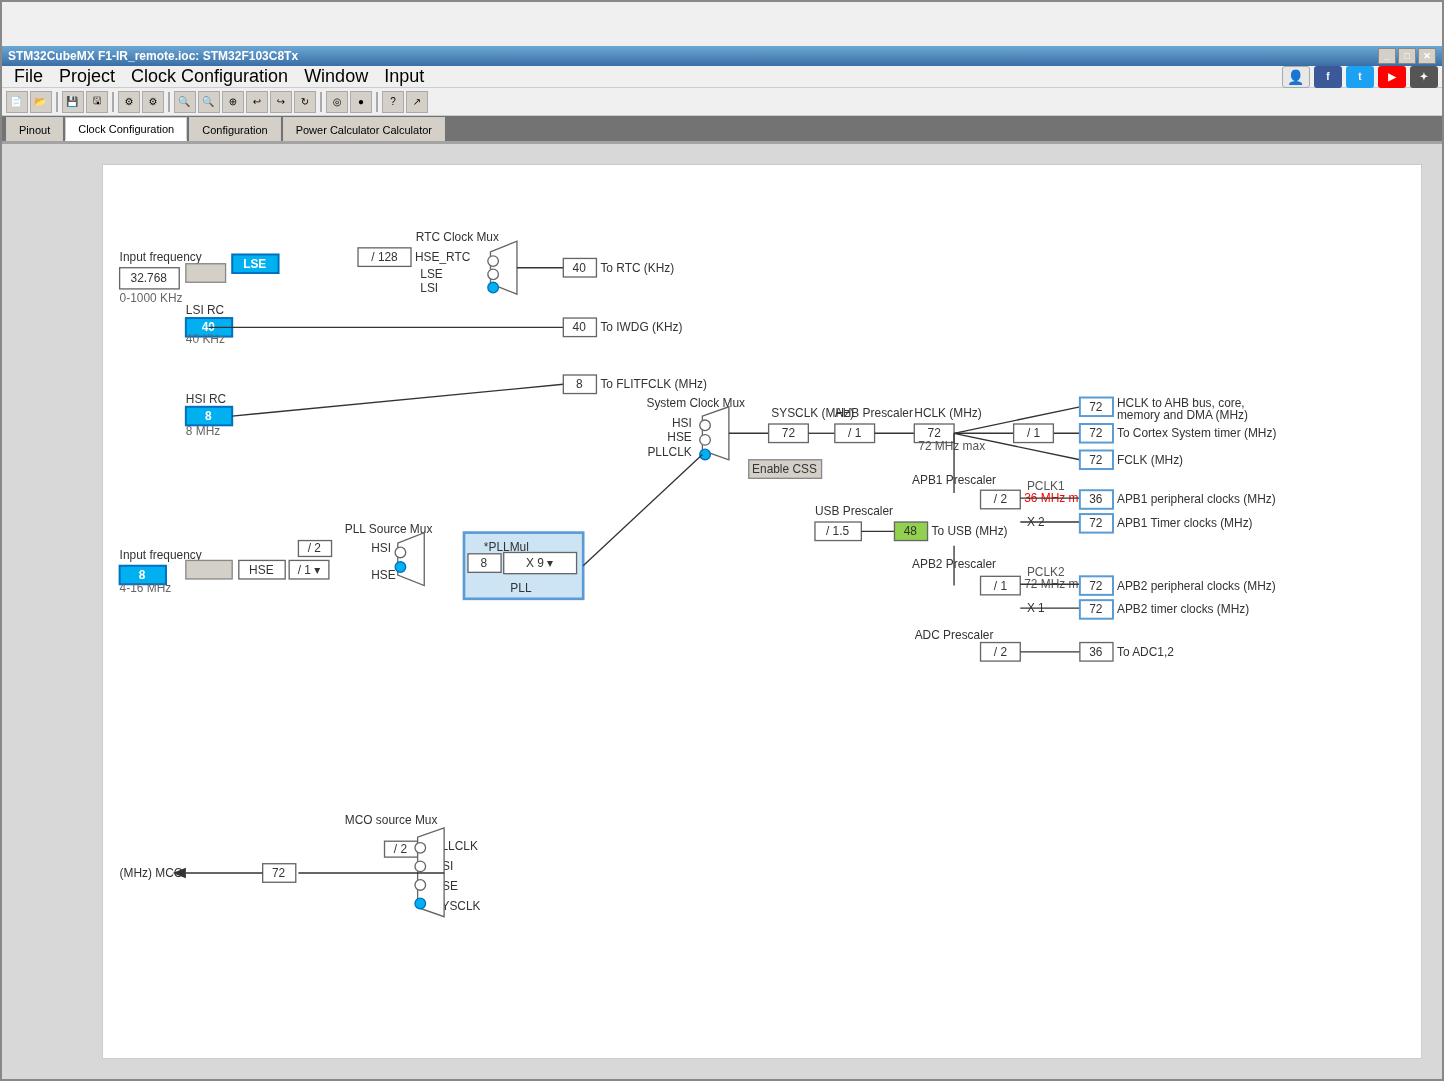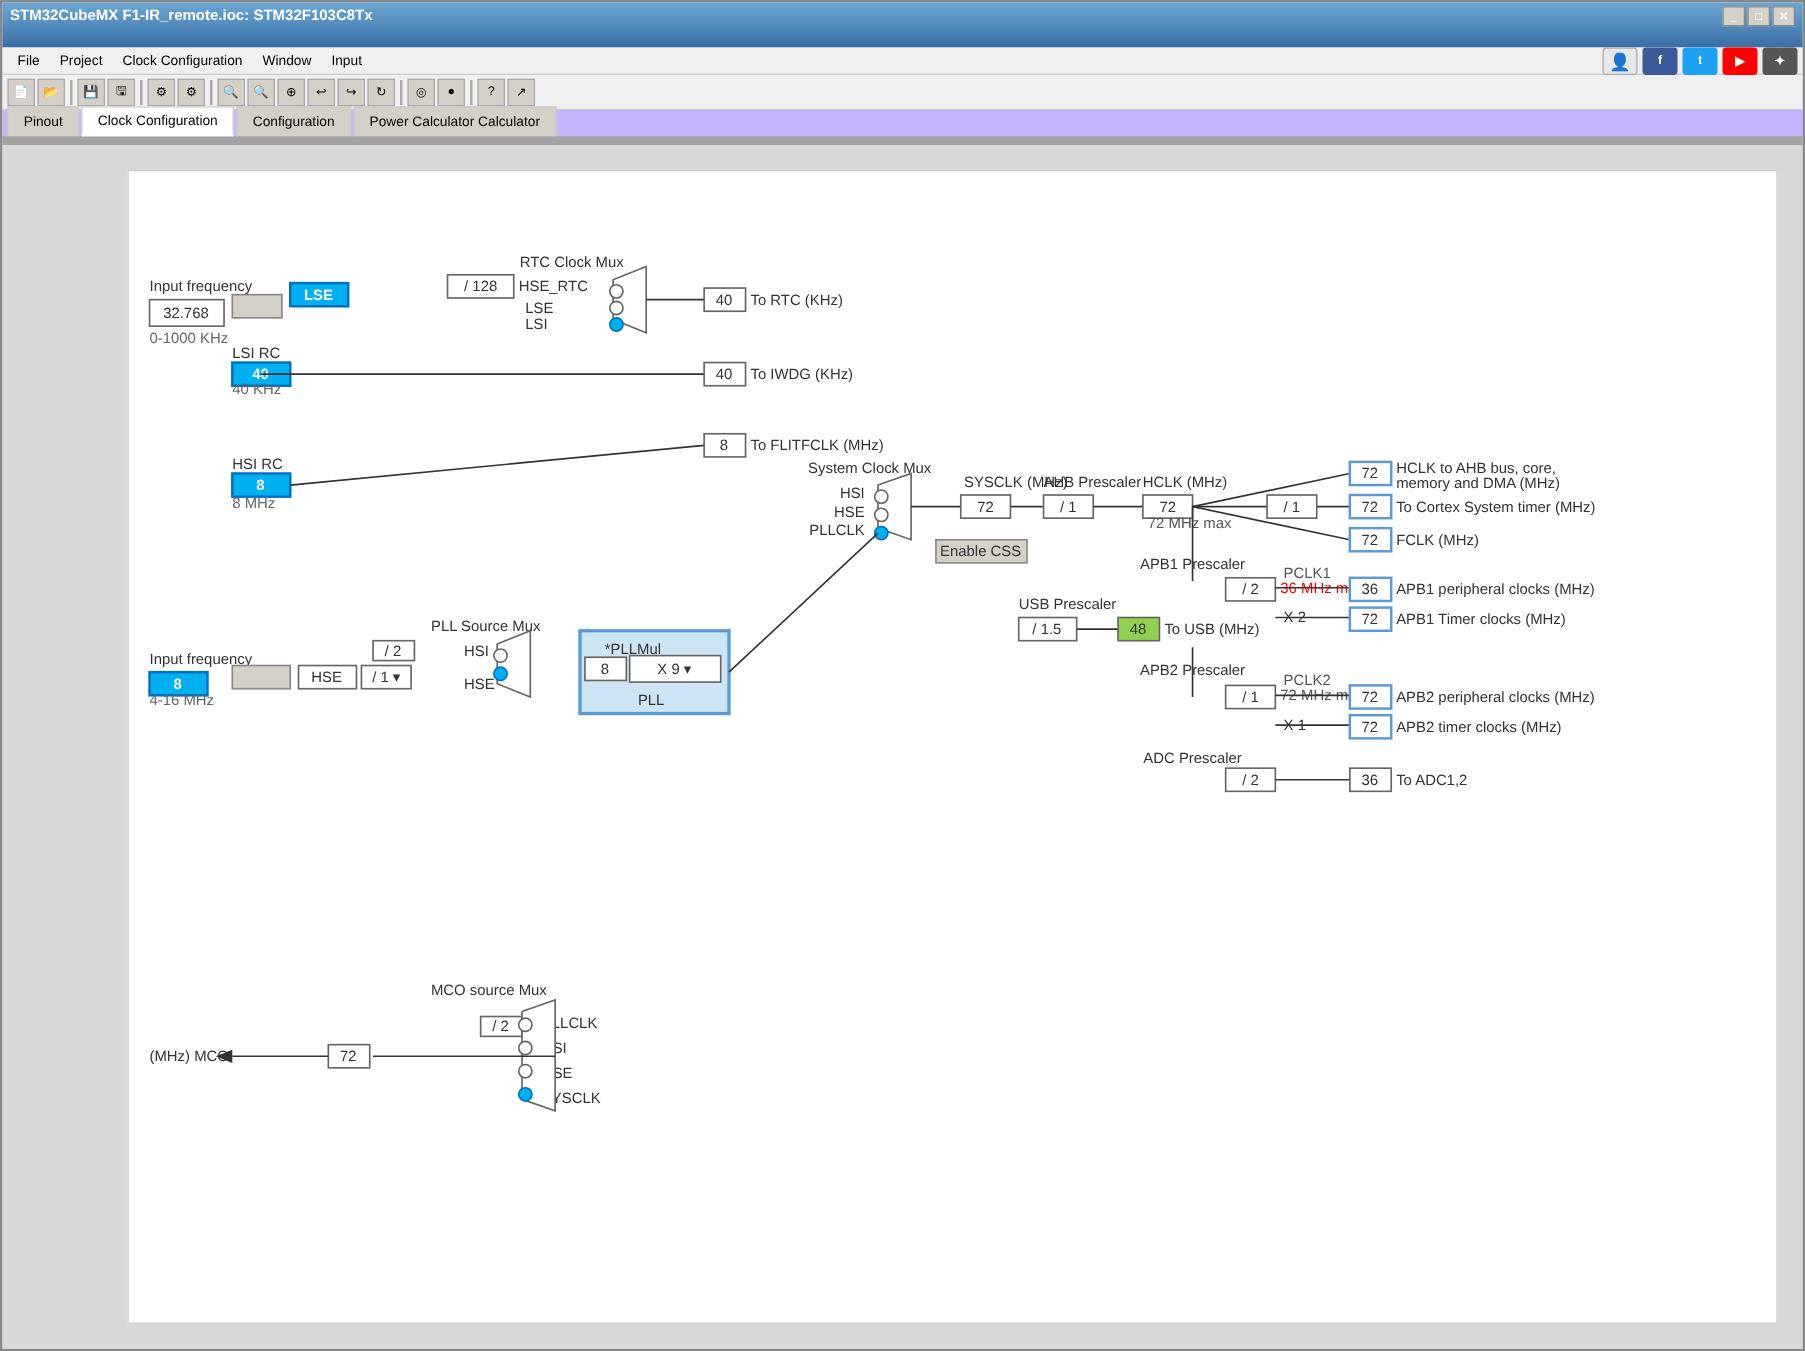--- a/index.html
+++ b/index.html
@@ -1,36 +1,36 @@
 <!DOCTYPE html>
 <html><head>
   <meta charset="utf-8">
   <style>
     * { box-sizing: border-box; margin: 0; padding: 0; }
     body { font-family: 'Segoe UI', Tahoma, Arial, sans-serif; font-size: 11px; background: #d4d0c8; overflow: hidden; }
 
     
     .window { width: 1444px; height: 1081px; display: flex; flex-direction: column; border: 2px solid #888; background: #f0f0f0; }
-    .title-bar { background: linear-gradient(to bottom, #6ca8d4, #3a6ea5); color: white; padding: 3px 6px; display: flex; align-items: flex-start; justify-content: space-between; height: 36px; font-size: 12px; font-weight: bold; }
+    .title-bar { background: linear-gradient(to bottom, #6ca8d4, #3a6ea5); color: white; padding: 3px 6px; display: flex; align-items: center; justify-content: space-between; height: 20px; font-size: 12px; font-weight: bold; margin-top: 44px; }
     .title-bar-controls { display: flex; gap: 2px; }
     .title-btn { width: 18px; height: 16px; background: #d4d0c8; border: 1px solid #888; display: flex; align-items: center; justify-content: center; font-size: 9px; cursor: pointer; }
 
     
     .menu-bar { background: #f0f0f0; border-bottom: 1px solid #ccc; display: flex; align-items: center; padding: 2px 4px; height: 22px; }
-    .menu-item { padding: 2px 8px; font-size: 11px; cursor: pointer; }
+    .menu-item { padding: 2px 8px; font-size: 18px; cursor: pointer; }
 
     
     .toolbar { background: #f0f0f0; border-bottom: 1px solid #ccc; display: flex; align-items: center; padding: 2px 4px; height: 28px; gap: 2px; }
     .tool-btn { width: 22px; height: 22px; background: #d4d0c8; border: 1px solid #aaa; display: flex; align-items: center; justify-content: center; font-size: 10px; cursor: pointer; }
     .tool-sep { width: 2px; height: 20px; background: #aaa; margin: 0 2px; }
     .tool-btn-right { margin-left: auto; display: flex; align-items: center; gap: 4px; }
     .social-icon { width: 28px; height: 22px; display: flex; align-items: center; justify-content: center; color: white; font-size: 10px; font-weight: bold; border-radius: 3px; cursor: pointer; }
 
     
-    .tab-bar { background: #c4b5fd; display: flex; align-items: flex-end; padding: 4px 4px 0; border-bottom: 7px solid #a3a3a3; height: 28px; }
+    .tab-bar { background: #737373; display: flex; align-items: flex-end; padding: 4px 4px 0; border-bottom: 3px solid #a3a3a3; height: 28px; }
     .tab { padding: 3px 12px; border: 1px solid #ccc; border-bottom: none; background: #d4d0c8; cursor: pointer; font-size: 11px; margin-right: 2px; height: 24px; display: flex; align-items: center; }
     .tab.active { background: #ffffff; border-bottom: 2px solid white; font-weight: normal; }
 
     
     .main { flex: 1; background: #d8d8d8; position: relative; overflow: hidden; }
 
     
     .diagram-container { position: absolute; top: 20px; left: 100px; right: 20px; bottom: 20px; background: white; border: 1px solid #ccc; padding: 10px; }
 
     text { font-family: Arial, sans-serif; font-size: 9px; }

